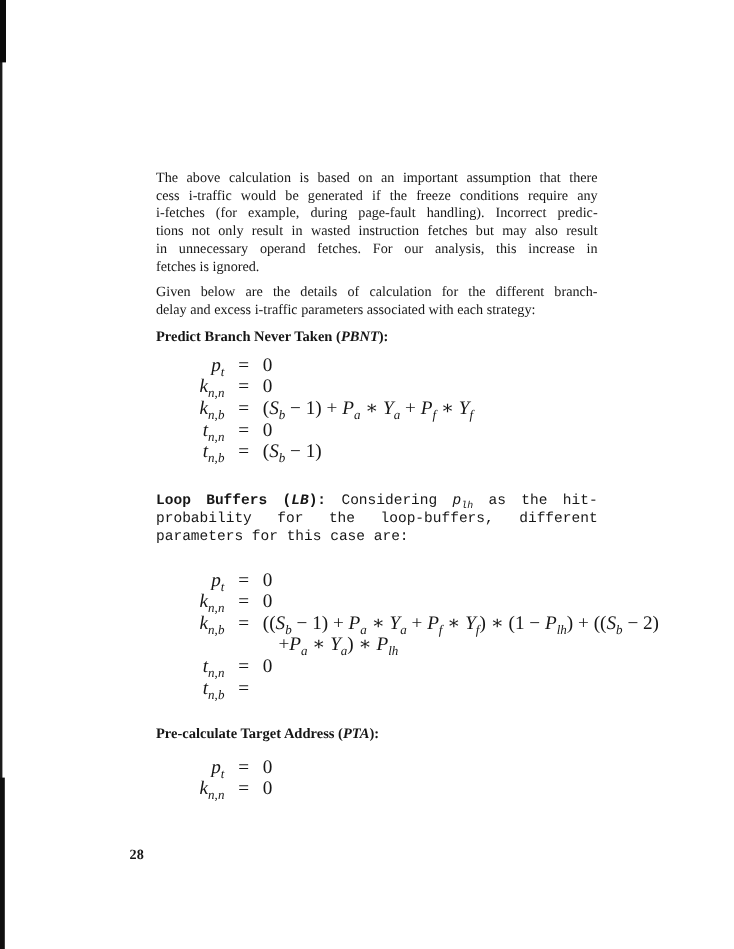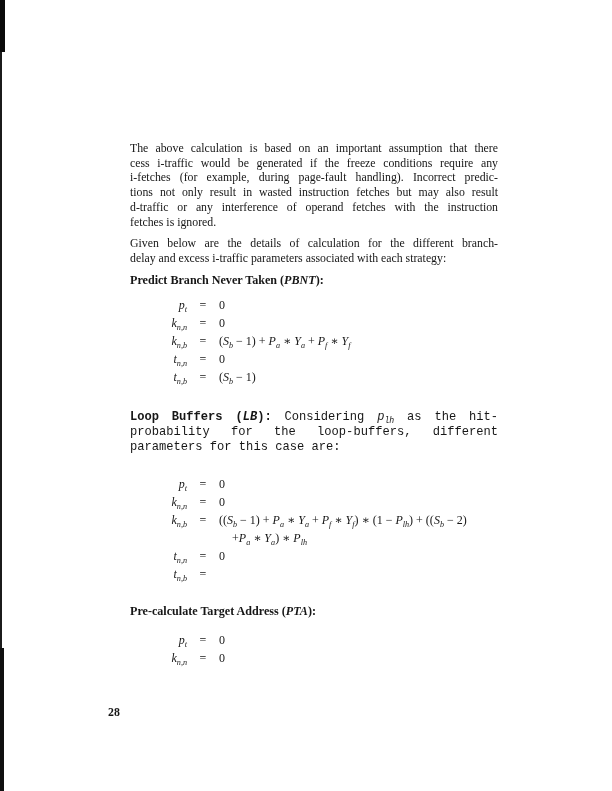--- a/index.html
+++ b/index.html
@@ -58,21 +58,21 @@
   .heading-pta  { margin-top: 21px; }
   .bold { font-weight: bold; }
   .bolditalic { font-weight: bold; font-style: italic; }
   .normal { font-weight: normal; }
   .mi { font-style: italic; }
   sub {
     font-size: 0.68em;
     font-style: italic;
     line-height: 0;
   }
-  .eqblock { font-size: 12px; }
+  .eqblock { font-size: 16px; }
   .eqblock-pbnt { margin-top: 9px; }
   .eqblock-lb   { margin-top: 21px; }
   .eqblock-pta  { margin-top: 12px; }
   .eqrow { display: flex; line-height: 18px; }
   .eq-lhs { width: 57px; text-align: right; flex: none; }
   .eq-rel { width: 32px; text-align: center; flex: none; }
   .eq-rhs { flex: 1; }
   .eq-line { display: block; white-space: nowrap; }
   .eq-line.cont { padding-left: 13px; }
   .page-number {
@@ -90,21 +90,21 @@
 <div class="scan-patch-top"></div>
 <div class="scan-patch-bottom"></div>
 
 <div class="content">
 
   <p class="para">
     <span class="pline">The above calculation is based on an important assumption that there</span>
     <span class="pline">cess i-traffic would be generated if the freeze conditions require any</span>
     <span class="pline">i-fetches (for example, during page-fault handling). Incorrect predic-</span>
     <span class="pline">tions not only result in wasted instruction fetches but may also result</span>
-    <span class="pline">d-traffic or any interference of operand fetches with the instruction</span>
+    <span class="pline">in unnecessary operand fetches. For our analysis, this increase in</span>
     <span class="pline last">fetches is ignored.</span>
   </p>
 
   <p class="para">
     <span class="pline">Given below are the details of calculation for the different branch-</span>
     <span class="pline last">delay and excess i-traffic parameters associated with each strategy:</span>
   </p>
 
   <div class="section-heading heading-pbnt"><span class="bold">Predict Branch Never Taken (</span><span class="bolditalic">PBNT</span><span class="bold">):</span></div>
 

